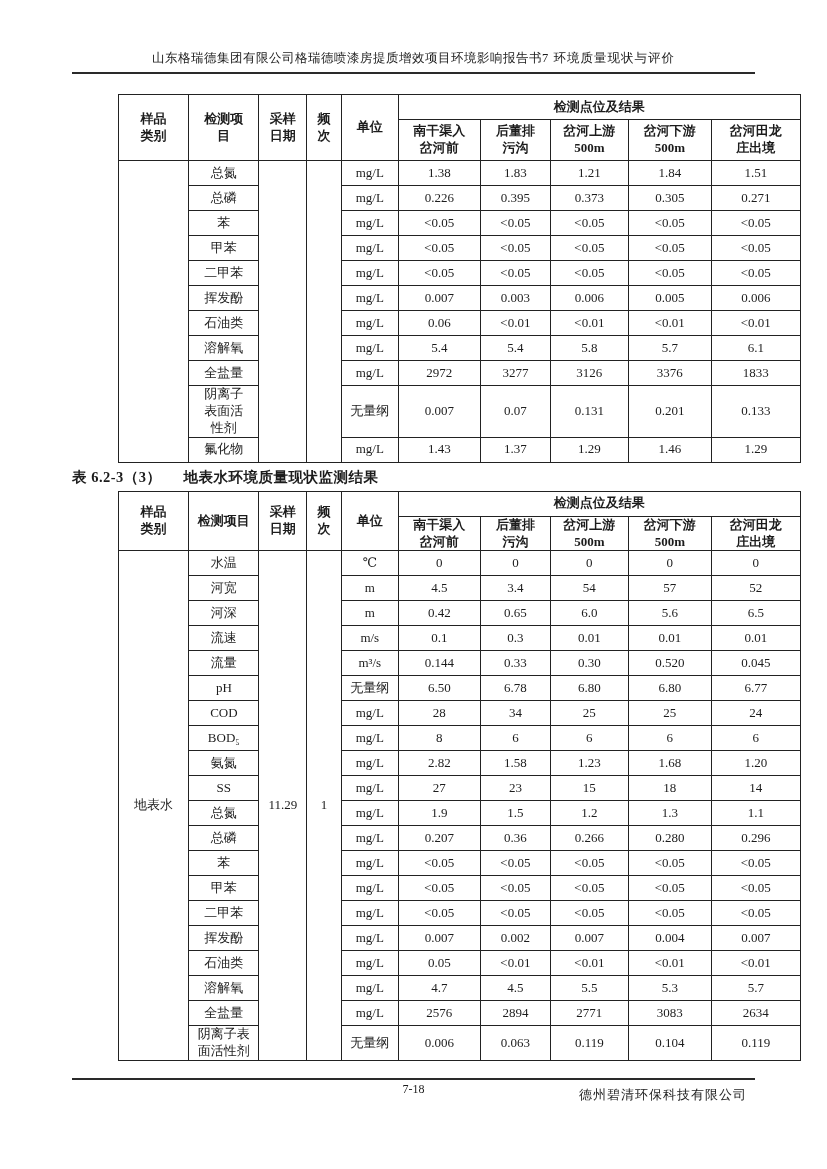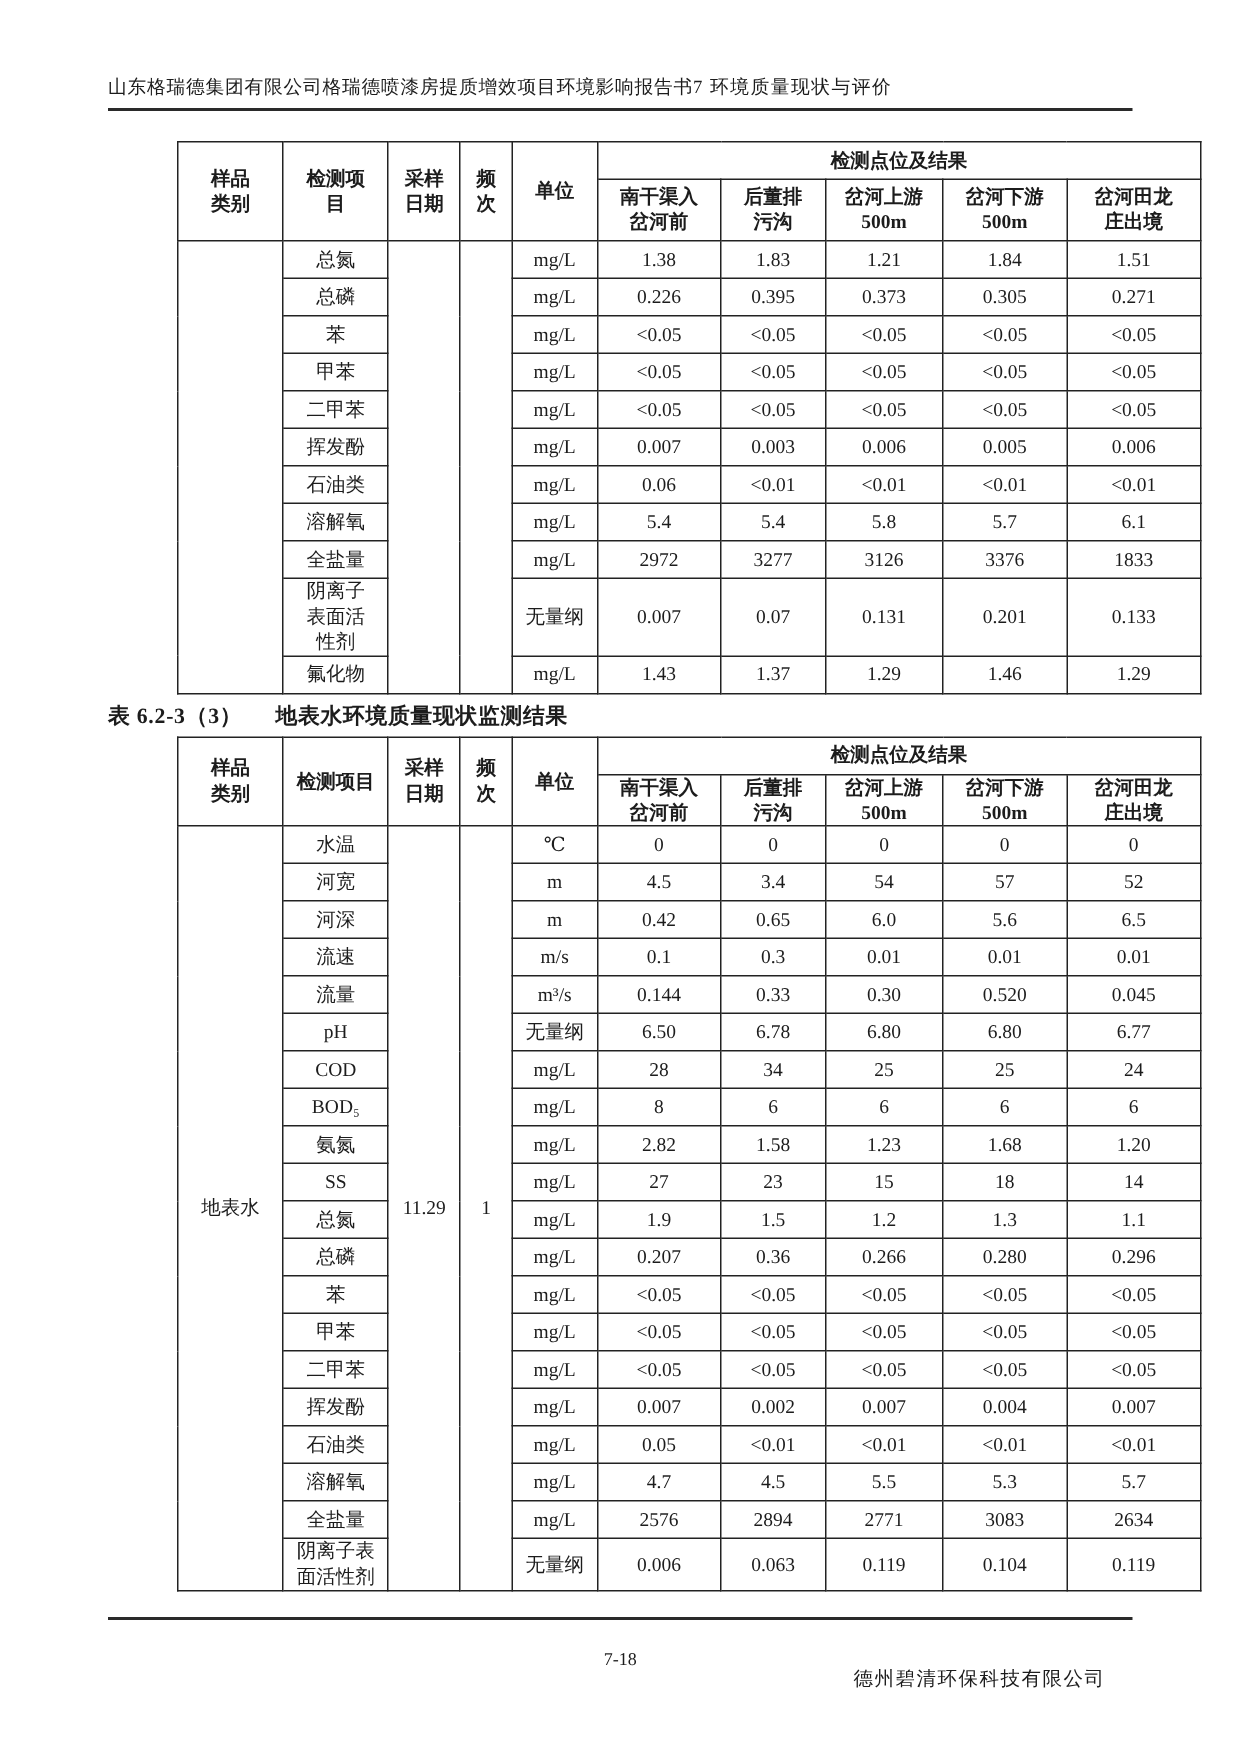--- a/index.html
+++ b/index.html
@@ -17,21 +17,21 @@
     overflow: hidden;
   }
   .content {
     margin: 0 72px;
     width: 683px;
   }
   
   .page-header {
     padding-top: 50px;
     display: flex;
-    justify-content: flex-start;
+    justify-content: center;
     align-items: flex-end;
     font-size: 12.5px;
     border-bottom: 2px solid #2a2a2a;
     padding-bottom: 5px;
   }
   .page-header .left { letter-spacing: 0.5px; }
   .page-header .right { letter-spacing: 1px; }
   
   table.monitor {
     width: 100%;
@@ -72,30 +72,29 @@
     top: 1078px;
     left: 72px;
     width: 683px;
     border-top: 2px solid #2a2a2a;
     height: 28px;
   }
   .page-footer .page-num {
     position: absolute;
     left: 50%;
     transform: translateX(-50%);
-    top: 19px;
+    top: 2px;
     font-size: 12px;
   }
   .page-footer .company {
     position: absolute;
-    right: 18px;
+    right: 8px;
     top: 6px;
     font-size: 13px;
     letter-spacing: 1px;
-    margin-top: 24px;
   }
 </style>
 </head>
 <body>
 
 <div class="page">
   <div class="content">
 
     <div class="page-header">
       <span class="left">山东格瑞德集团有限公司格瑞德喷漆房提质增效项目环境影响报告书</span>

